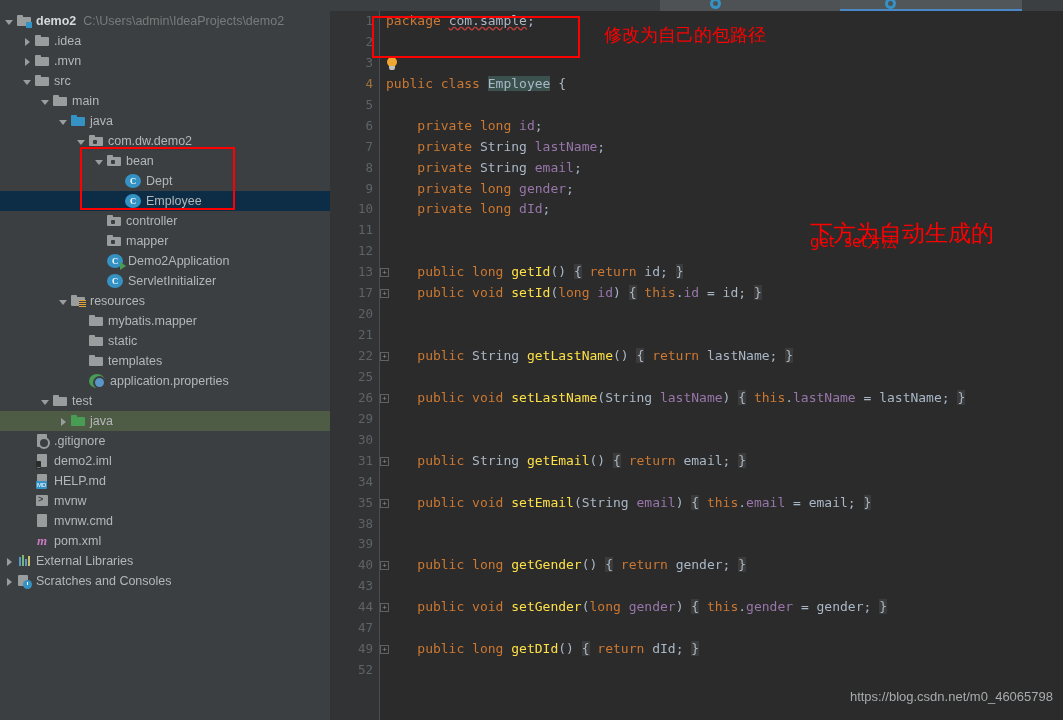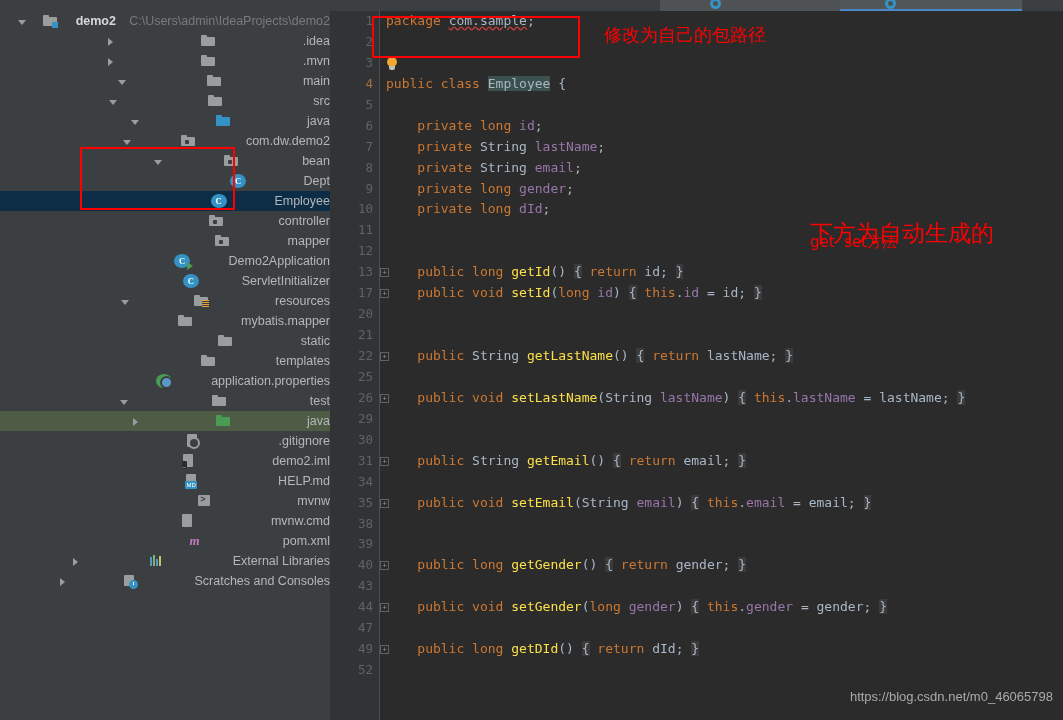--- a/index.html
+++ b/index.html
@@ -33,21 +33,21 @@
   }
 
   
   .sidebar {
     position:absolute; left:0; top:11px; width:330px; height:709px;
     background:#3c3f41; overflow:hidden;
   }
   .row {
     position:relative; display:flex; align-items:center;
     height:20px; line-height:20px; white-space:nowrap;
-    font-size:12.5px; color:#b4b7b8;justify-content:space-between;
+    font-size:12.5px; color:#b4b7b8;
   }
   .row.sel-blue { background:#0d2d46; }
   .row.sel-green { background:#4e5c46; }
   .arrow {
     width:11px; height:11px; flex:0 0 11px; position:relative; margin-right:1px;
   }
   .arrow.right::before{
     content:""; position:absolute; left:3px; top:2px;
     border-left:5px solid #9a9d9e; border-top:4px solid transparent; border-bottom:4px solid transparent;
   }
@@ -146,21 +146,21 @@
   .ico.scratch .clk{
     position:absolute; right:0px; bottom:0px; width:9px; height:9px; border-radius:50%;
     background:#3592c4; z-index:3;
   }
   .ico.scratch .clk::after{
     content:""; position:absolute; left:4px; top:2px; width:1px; height:3px; background:#fff;
   }
 
   .label { color:#b4b7b8; }
   .label.bold { font-weight:bold; color:#d6d9da; }
-  .path { color:#787b7c; font-size:12.5px; }
+  .path { color:#787b7c; margin-left:7px; font-size:12.5px; }
 
   
   .redbox{ position:absolute; border:2px solid #f00; pointer-events:none; }
 
   
   .editor{
     position:absolute; left:330px; top:11px; width:733px; height:709px;
     background:#2b2b2b; overflow:hidden;
     font-family:"DejaVu Sans Mono","Liberation Mono",monospace;
   }
@@ -251,30 +251,30 @@
           <span class="ico folder"></span>
           <span class="label">.idea</span>
         </div>
         <div class="row">
           <span style="display:inline-block;width:22px;flex:0 0 22px"></span>
           <span class="arrow right"></span>
           <span class="ico folder"></span>
           <span class="label">.mvn</span>
         </div>
         <div class="row">
+          <span style="display:inline-block;width:22px;flex:0 0 22px"></span>
+          <span class="arrow down"></span>
+          <span class="ico folder"></span>
+          <span class="label">src</span>
+        </div>
+        <div class="row">
           <span style="display:inline-block;width:40px;flex:0 0 40px"></span>
           <span class="arrow down"></span>
           <span class="ico folder"></span>
           <span class="label">main</span>
-        </div>
-        <div class="row">
-          <span style="display:inline-block;width:22px;flex:0 0 22px"></span>
-          <span class="arrow down"></span>
-          <span class="ico folder"></span>
-          <span class="label">src</span>
         </div>
         <div class="row">
           <span style="display:inline-block;width:58px;flex:0 0 58px"></span>
           <span class="arrow down"></span>
           <span class="ico folder folder-blue"></span>
           <span class="label">java</span>
         </div>
         <div class="row">
           <span style="display:inline-block;width:76px;flex:0 0 76px"></span>
           <span class="arrow down"></span>

